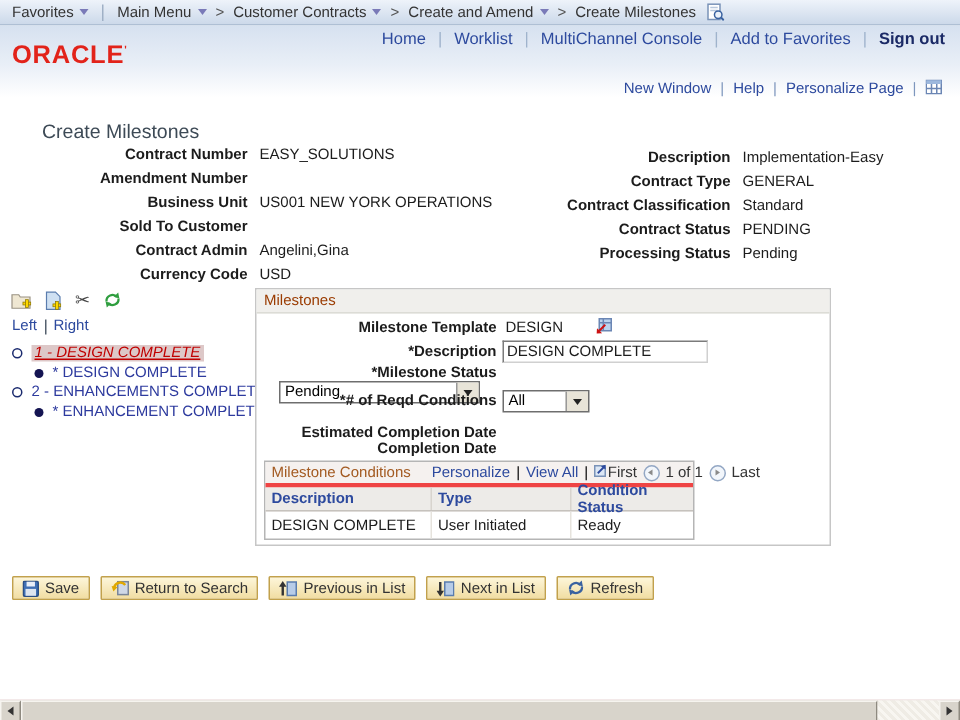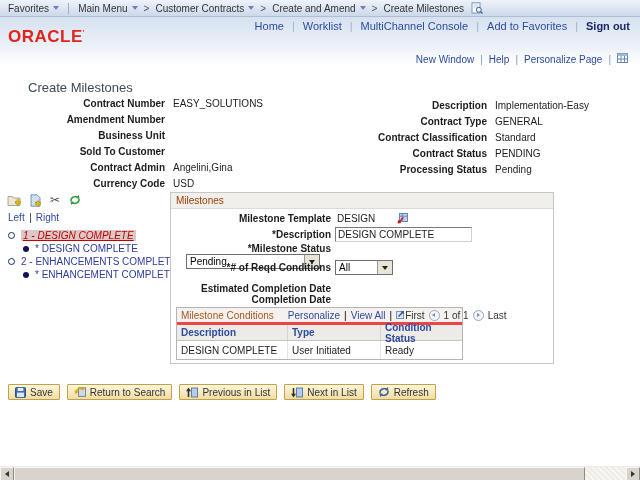--- a/index.html
+++ b/index.html
@@ -208,20 +208,21 @@
   <div class="frow">
       <span class="flabel">Contract Number</span>
       <span class="fvalue">EASY_SOLUTIONS</span>
     </div>
   <div class="frow">
       <span class="flabel">Amendment Number</span>
       <span class="fvalue"></span>
     </div>
   <div class="frow">
       <span class="flabel">Business Unit</span>
+      <span class="fvalue">US001 NEW YORK OPERATIONS</span>
     </div>
   <div class="frow">
       <span class="flabel">Sold To Customer</span>
       <span class="fvalue"></span>
     </div>
   <div class="frow">
       <span class="flabel">Contract Admin</span>
       <span class="fvalue">Angelini,Gina</span>
     </div>
   <div class="frow">

